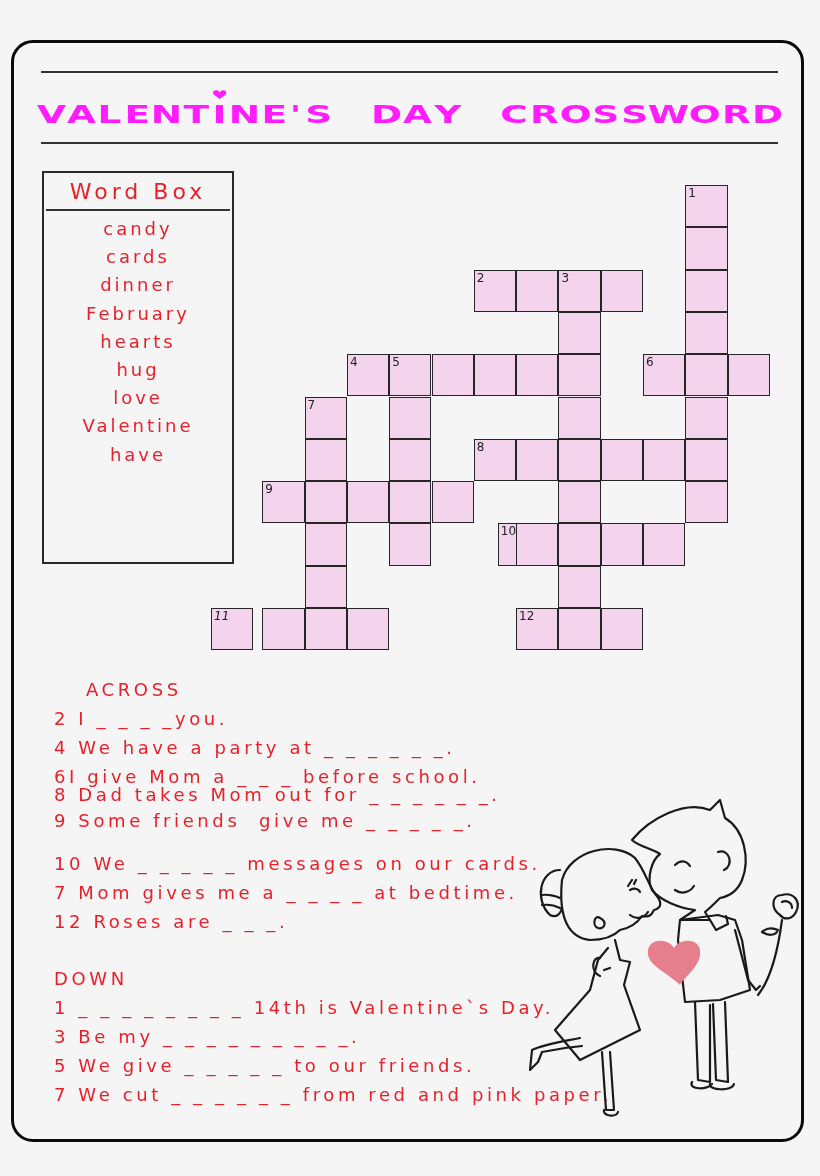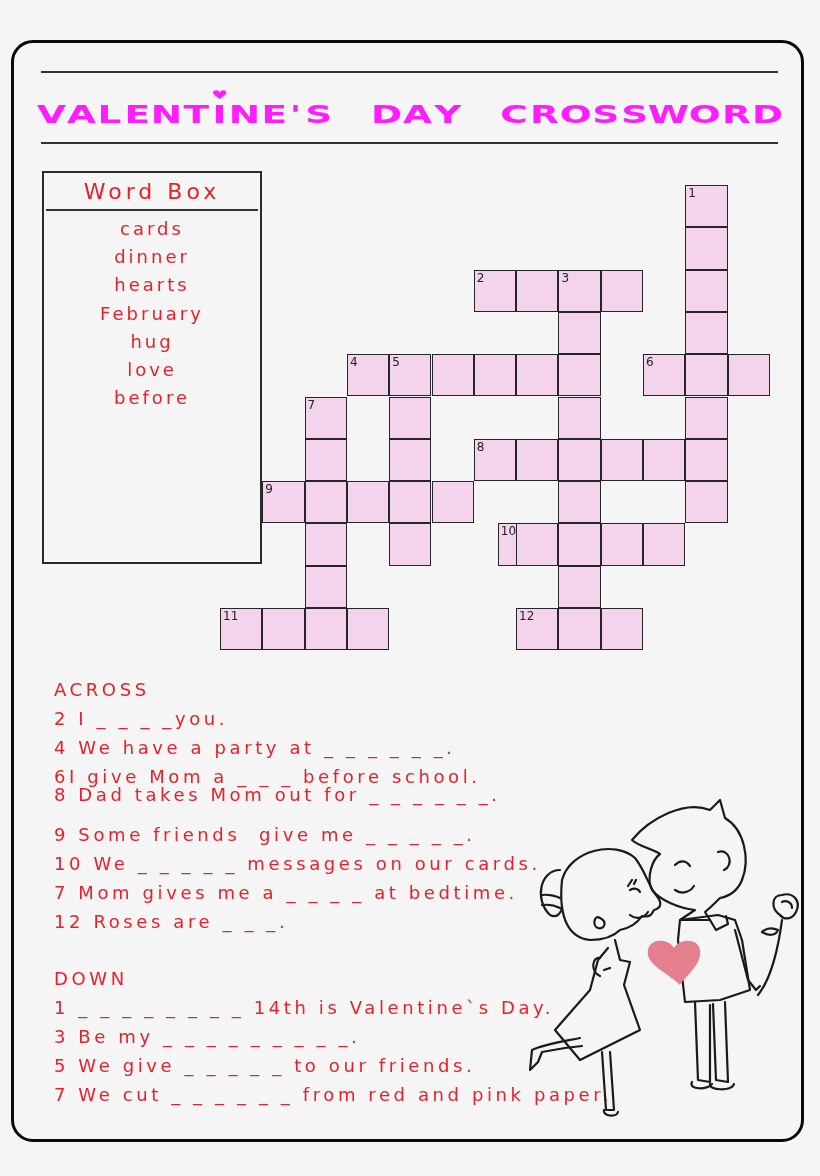--- a/index.html
+++ b/index.html
@@ -19,21 +19,21 @@
     color: #ff1cff; font-family: "DejaVu Sans", sans-serif; font-weight: bold;
     font-size: 30px; letter-spacing: 0px; white-space: nowrap;
   }
   .title .word { display: inline-flex; gap: 7px; }
   .title .ch { display: inline-block; transform: scaleX(1.25) scaleY(0.8); font-weight: 900; position: relative; }
   .title .heart-i::before {
     content: "\2665"; position: absolute; top: -16px; left: 50%; transform: translateX(-50%);
     font-size: 15px;
   }
   .wordbox {
-    position: absolute; left: 42px; top: 171px; width: 220px; height: 393px;
+    position: absolute; left: 42px; top: 171px; width: 192px; height: 393px;
     border: 2px solid #2a2a2a; box-sizing: border-box;
   }
   .wordbox-title {
     height: 36px; border-bottom: 2px solid #333; margin: 0 2px;
     display: flex; align-items: center; justify-content: center;
     color: #e8202a; font-size: 22px; letter-spacing: 4px;
     font-family: "DejaVu Sans", sans-serif; font-weight: normal;
   }
   .wordbox-list { list-style: none; margin: 0; padding: 4px 0 0 0; }
   .wordbox-list li {
@@ -92,27 +92,29 @@
       <span class="ch">W</span>
       <span class="ch">O</span>
       <span class="ch">R</span>
       <span class="ch">D</span>
     </span>
   </div>
 
 <div class="wordbox">
   <div class="wordbox-title">Word Box</div>
   <ul class="wordbox-list" id="wordlist">
+      <li>candy</li>
       <li>cards</li>
       <li>dinner</li>
+      <li>February</li>
       <li>hearts</li>
-      <li>February</li>
       <li>hug</li>
       <li>love</li>
-      <li>before</li>
+      <li>Valentine</li>
+      <li>have</li>
     </ul>
 </div>
 
 <div class="grid" id="grid">
     <div class="cell" style="left: 685.3px; top: 185px;">
       <span class="num">1</span>
     </div>
     <div class="cell" style="left: 685.3px; top: 227.3px;"></div>
     <div class="cell" style="left: 685.3px; top: 269.6px;"></div>
     <div class="cell" style="left: 685.3px; top: 311.9px;"></div>
@@ -171,38 +173,38 @@
       <span class="num">9</span>
     </div>
     <div class="cell" style="left: 346.9px; top: 481.1px;"></div>
     <div class="cell" style="left: 431.5px; top: 481.1px;"></div>
     <div class="cell" style="left: 473.8px; top: 523.4px; margin-left: 24px;">
       <span class="num">10</span>
     </div>
     <div class="cell" style="left: 516.1px; top: 523.4px;"></div>
     <div class="cell" style="left: 600.7px; top: 523.4px;"></div>
     <div class="cell" style="left: 643px; top: 523.4px;"></div>
-    <div class="cell" style="left: 220px; top: 608px;">
+    <div class="cell" style="left: 211px; top: 608px; font-style: italic;">
       <span class="num">11</span>
     </div>
     <div class="cell" style="left: 262.3px; top: 608px;"></div>
     <div class="cell" style="left: 346.9px; top: 608px;"></div>
     <div class="cell" style="left: 516.1px; top: 608px;">
       <span class="num">12</span>
     </div>
     <div class="cell" style="left: 600.7px; top: 608px;"></div>
   </div>
 
 <div class="clues" id="clues">
-    <div class="clue-line" style="top: 2px;">ACROSS</div>
+    <div class="clue-line" style="top: 2px; margin-left: 32px;">ACROSS</div>
     <div class="clue-line" style="top: 31px;">2 I _ _ _ _you.</div>
     <div class="clue-line" style="top: 60px;">4 We have a party at _ _ _ _ _ _.</div>
     <div class="clue-line" style="top: 89px;">6I give Mom a _ _ _ before school.</div>
     <div class="clue-line" style="top: 107px;">8 Dad takes Mom out for _ _ _ _ _ _.</div>
-    <div class="clue-line" style="top: 147px;">9 Some friends  give me _ _ _ _ _.</div>
+    <div class="clue-line" style="top: 133px;">9 Some friends  give me _ _ _ _ _.</div>
     <div class="clue-line" style="top: 176px;">10 We _ _ _ _ _ messages on our cards.</div>
     <div class="clue-line" style="top: 205px;">7 Mom gives me a _ _ _ _ at bedtime.</div>
     <div class="clue-line" style="top: 234px;">12 Roses are _ _ _.</div>
     <div class="clue-line" style="top: 291px;">DOWN</div>
     <div class="clue-line" style="top: 320px;">1 _ _ _ _ _ _ _ _ 14th is Valentine`s Day.</div>
     <div class="clue-line" style="top: 349px;">3 Be my _ _ _ _ _ _ _ _ _.</div>
     <div class="clue-line" style="top: 378px;">5 We give _ _ _ _ _ to our friends.</div>
     <div class="clue-line" style="top: 407px;">7 We cut _ _ _ _ _ _ from red and pink paper.</div>
   </div>
 

